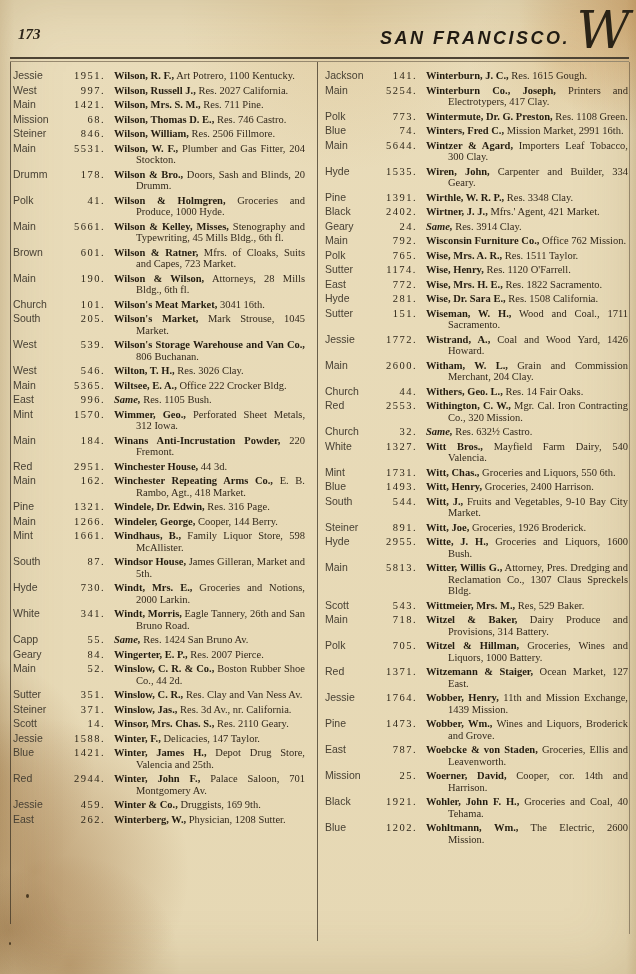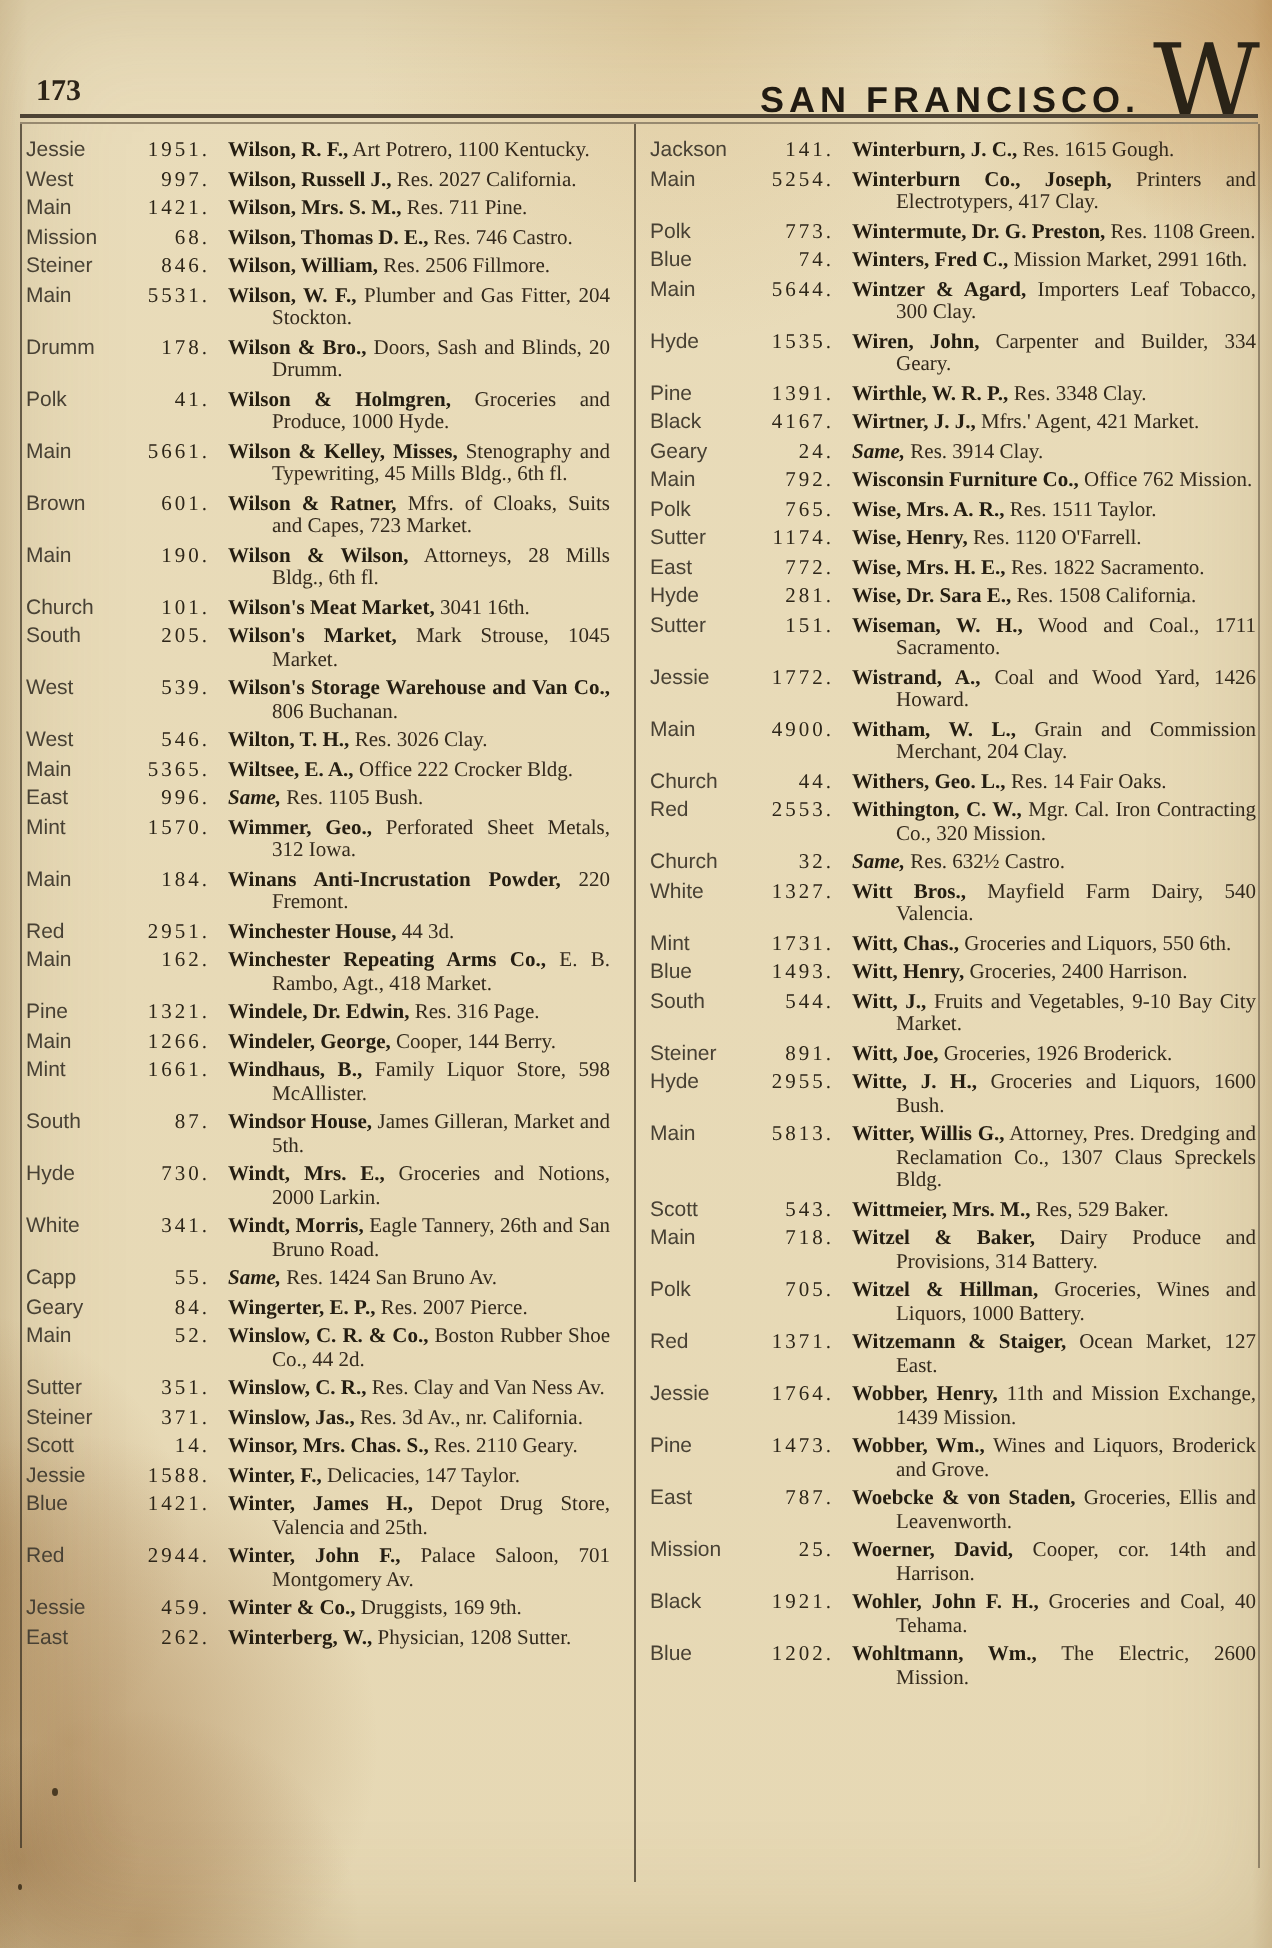--- a/index.html
+++ b/index.html
@@ -13,21 +13,21 @@
       radial-gradient(circle at 340px 12px, rgba(208,174,115,0.30), rgba(208,174,115,0) 160px),
       radial-gradient(circle at 34px 872px, rgba(148,102,52,0.50), rgba(148,102,52,0) 155px),
       radial-gradient(circle at -25px 775px, rgba(148,102,52,0.42), rgba(148,102,52,0) 120px),
       radial-gradient(circle at 70px 965px, rgba(148,102,52,0.40), rgba(148,102,52,0) 110px),
       radial-gradient(circle at 10px 930px, rgba(120,80,40,0.35), rgba(120,80,40,0) 60px),
       linear-gradient(to right, rgba(150,110,60,0.12), rgba(150,110,60,0) 14px),
       linear-gradient(to left,  rgba(150,110,60,0.15), rgba(150,110,60,0) 10px),
       linear-gradient(#e9dcba,#e6d8b4);
     box-shadow:inset 0 0 60px rgba(140,110,60,0.25);}
   .speck{position:absolute;border-radius:50%;background:#4a3a22;}
-  .header{position:absolute;top:12px;left:0;right:0;height:74px;}
+  .header{position:absolute;top:0;left:0;right:0;height:74px;font-style:italic;}
   .page-number{position:absolute;left:18px;top:26px;font-size:15px;font-weight:bold;color:#2c2418;}
   .title{position:absolute;right:66px;top:28px;font-family:"Liberation Sans","DejaVu Sans",sans-serif;
          font-weight:bold;font-size:18px;letter-spacing:2.5px;color:#211b12;}
   .section-letter{position:absolute;right:6px;top:4px;font-family:"DejaVu Serif","Liberation Serif",serif;
          font-size:52px;line-height:52px;color:#2a2317;}
   .rule{position:absolute;top:57px;left:10px;right:7px;height:2px;
         border-top:2px solid #4d4334;border-bottom:1px solid #97896f;}
   .vline{position:absolute;width:1px;background:rgba(62,52,38,0.75);}
   .vline-left{left:10px;top:62px;height:862px;}
   .vline-center{left:317px;top:62px;height:879px;}
@@ -284,21 +284,21 @@
           <span class="num">1535.</span>
           <p class="desc"><span class="nm">Wiren, John,</span><span> Carpenter and Builder, 334 Geary.</span></p>
         </div>
         <div class="entry">
           <span class="ex">Pine</span>
           <span class="num">1391.</span>
           <p class="desc"><span class="nm">Wirthle, W. R. P.,</span><span> Res. 3348 Clay.</span></p>
         </div>
         <div class="entry">
           <span class="ex">Black</span>
-          <span class="num">4167.</span>
+          <span class="num">2402.</span>
           <p class="desc"><span class="nm">Wirtner, J. J.,</span><span> Mfrs.' Agent, 421 Market.</span></p>
         </div>
         <div class="entry">
           <span class="ex">Geary</span>
           <span class="num">24.</span>
           <p class="desc"><span class="nm it">Same,</span><span> Res. 3914 Clay.</span></p>
         </div>
         <div class="entry">
           <span class="ex">Main</span>
           <span class="num">792.</span>
@@ -329,21 +329,21 @@
           <span class="num">151.</span>
           <p class="desc"><span class="nm">Wiseman, W. H.,</span><span> Wood and Coal., 1711 Sacramento.</span></p>
         </div>
         <div class="entry">
           <span class="ex">Jessie</span>
           <span class="num">1772.</span>
           <p class="desc"><span class="nm">Wistrand, A.,</span><span> Coal and Wood Yard, 1426 Howard.</span></p>
         </div>
         <div class="entry">
           <span class="ex">Main</span>
-          <span class="num">4900.</span>
+          <span class="num">2600.</span>
           <p class="desc"><span class="nm">Witham, W. L.,</span><span> Grain and Commission Merchant, 204 Clay.</span></p>
         </div>
         <div class="entry">
           <span class="ex">Church</span>
           <span class="num">44.</span>
           <p class="desc"><span class="nm">Withers, Geo. L.,</span><span> Res. 14 Fair Oaks.</span></p>
         </div>
         <div class="entry">
           <span class="ex">Red</span>
           <span class="num">2553.</span>

